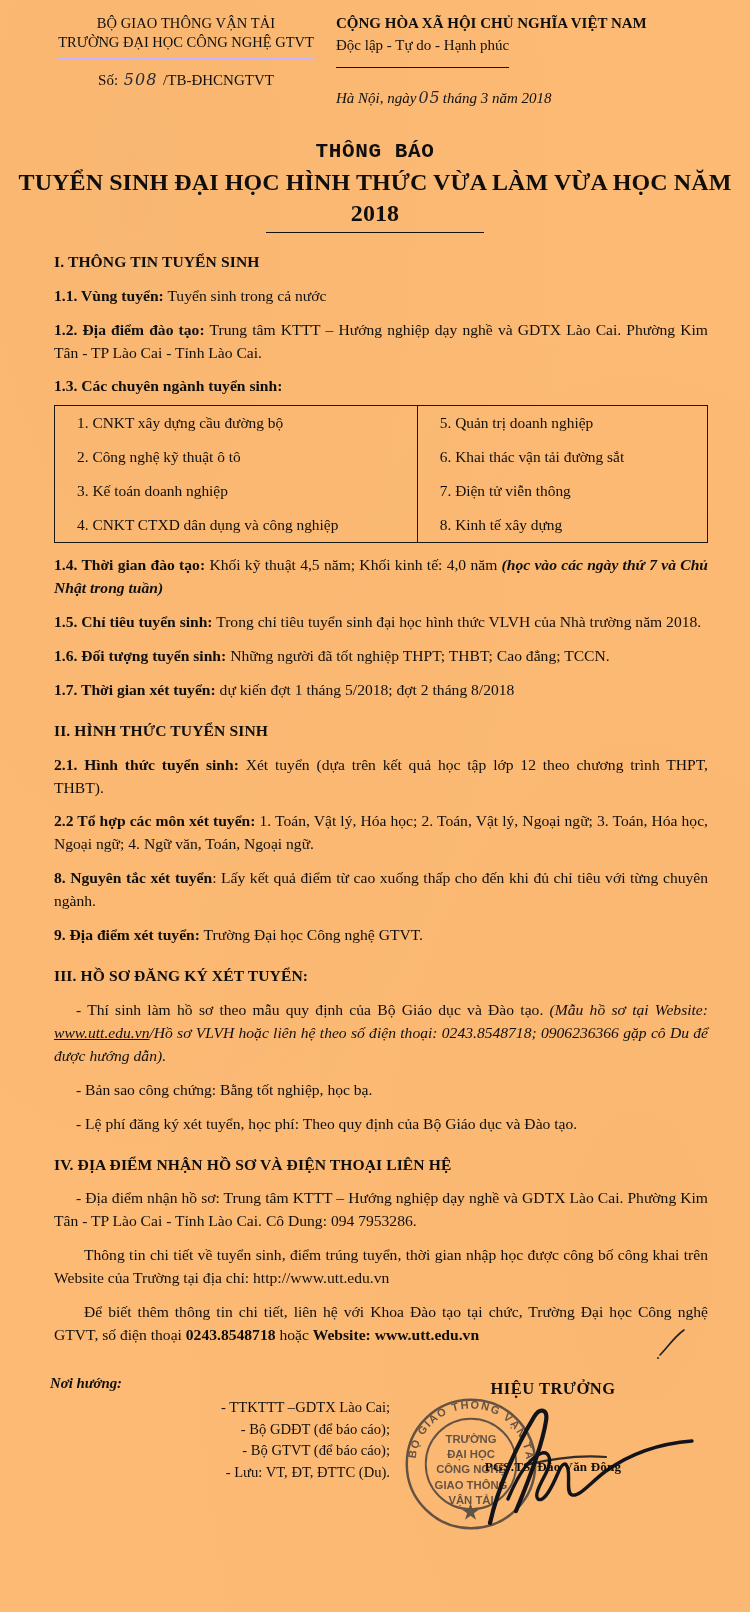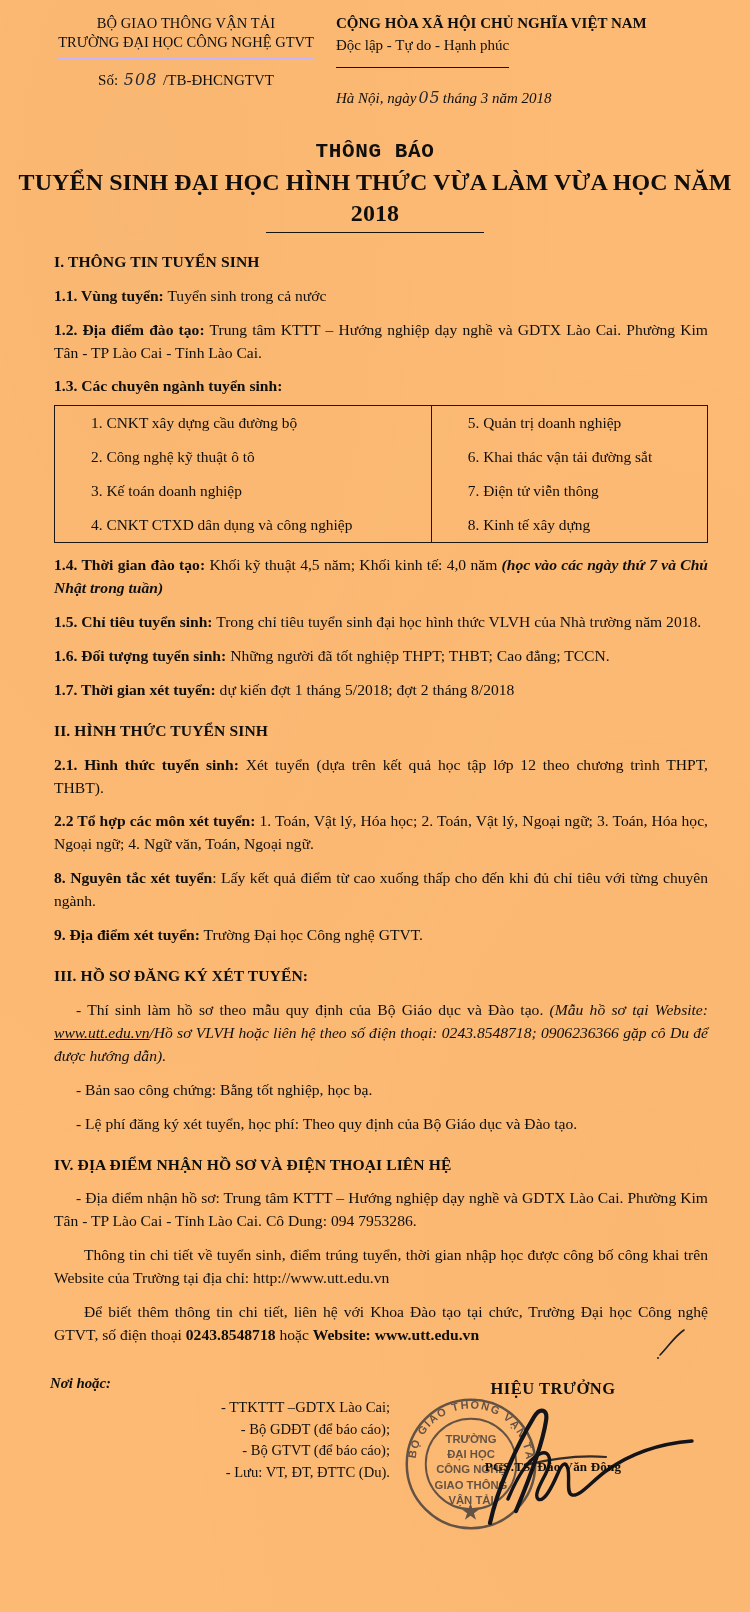--- a/index.html
+++ b/index.html
@@ -148,21 +148,21 @@
 
   
   .majors {
     margin: 7px 0 0 0;
     border: 1.3px solid #1a1814;
     border-collapse: collapse;
     width: 100%;
     table-layout: fixed;
   }
   .majors td {
-    padding: 7px 10px 7px 36px;
+    padding: 7px 10px 7px 22px;
     font-size: 15.4px;
     vertical-align: middle;
     line-height: 1.3;
   }
   .majors td.col-a { width: 50.5%; border-right: 1.3px solid #1a1814; }
 
   
   .footer {
     display: flex;
     padding: 26px 34px 0 50px;
@@ -362,21 +362,21 @@
     <p class="indent-para">Thông tin chi tiết về tuyển sinh, điểm trúng tuyển, thời gian nhập học được công bố công khai trên Website của Trường tại địa chỉ: http://www.utt.edu.vn</p>
 
     <p class="indent-para">
       <span>Để biết thêm thông tin chi tiết, liên hệ với Khoa Đào tạo tại chức, Trường Đại học Công nghệ GTVT, số điện thoại </span><span class="lbl">0243.8548718</span><span> hoặc </span><span class="lbl">Website: www.utt.edu.vn</span>
     </p>
   </div>
 
   <div class="footer">
 
     <div class="recipients">
-      <div class="rec-title">Nơi hoặc:</div>
+      <div class="rec-title">Nơi hướng:</div>
       <ul>
         <li>- TTKTTT –GDTX Lào Cai;</li>
         <li>- Bộ GDĐT (để báo cáo);</li>
         <li>- Bộ GTVT (để báo cáo);</li>
         <li>- Lưu: VT, ĐT, ĐTTC (Du).</li>
       </ul>
     </div>
 
     <div class="signature">
 

